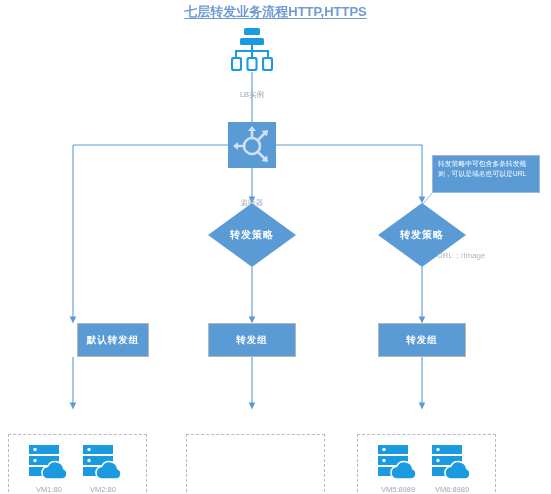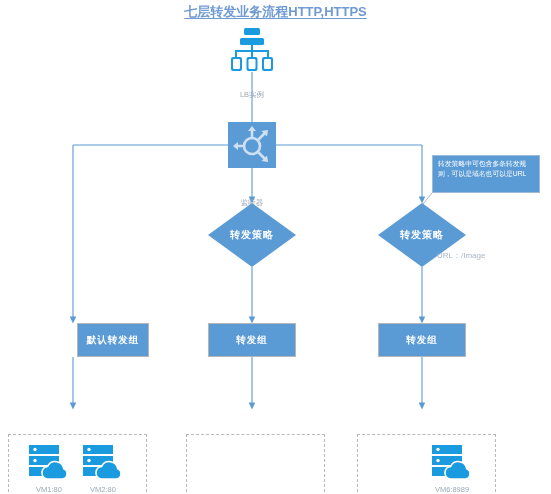--- a/index.html
+++ b/index.html
@@ -245,20 +245,35 @@
         <path d="M20,36 a6.4,6.4 0 0,1 0.6,-12.6 a8.6,8.6 0 0,1 16.2,2.4 a5.4,5.4 0 0,1 -1,10.2 z" fill="#1a9be0" stroke="#ffffff" stroke-width="1.6"></path>
       </svg>
       <span class="vm-label">VM2:80</span>
     </div>
   </div>
 
   <div class="pool" id="pool2">
   </div>
 
   <div class="pool" id="pool3">
+    <div class="vm vm-a">
+      <svg class="vm-icon" width="44" height="38" viewBox="0 0 44 38">
+        <g fill="#1a9be0">
+          <rect x="2" y="2" width="30" height="9"></rect>
+          <rect x="2" y="13" width="30" height="9"></rect>
+          <rect x="2" y="24" width="30" height="9"></rect>
+        </g>
+        <g fill="#ffffff">
+          <circle cx="8" cy="6.5" r="1.7"></circle>
+          <circle cx="8" cy="17.5" r="1.7"></circle>
+        </g>
+        <path d="M20,36 a6.4,6.4 0 0,1 0.6,-12.6 a8.6,8.6 0 0,1 16.2,2.4 a5.4,5.4 0 0,1 -1,10.2 z" fill="#1a9be0" stroke="#ffffff" stroke-width="1.6"></path>
+      </svg>
+      <span class="vm-label">VM5:8989</span>
+    </div>
     <div class="vm vm-b">
       <svg class="vm-icon" width="44" height="38" viewBox="0 0 44 38">
         <g fill="#1a9be0">
           <rect x="2" y="2" width="30" height="9"></rect>
           <rect x="2" y="13" width="30" height="9"></rect>
           <rect x="2" y="24" width="30" height="9"></rect>
         </g>
         <g fill="#ffffff">
           <circle cx="8" cy="6.5" r="1.7"></circle>
           <circle cx="8" cy="17.5" r="1.7"></circle>

